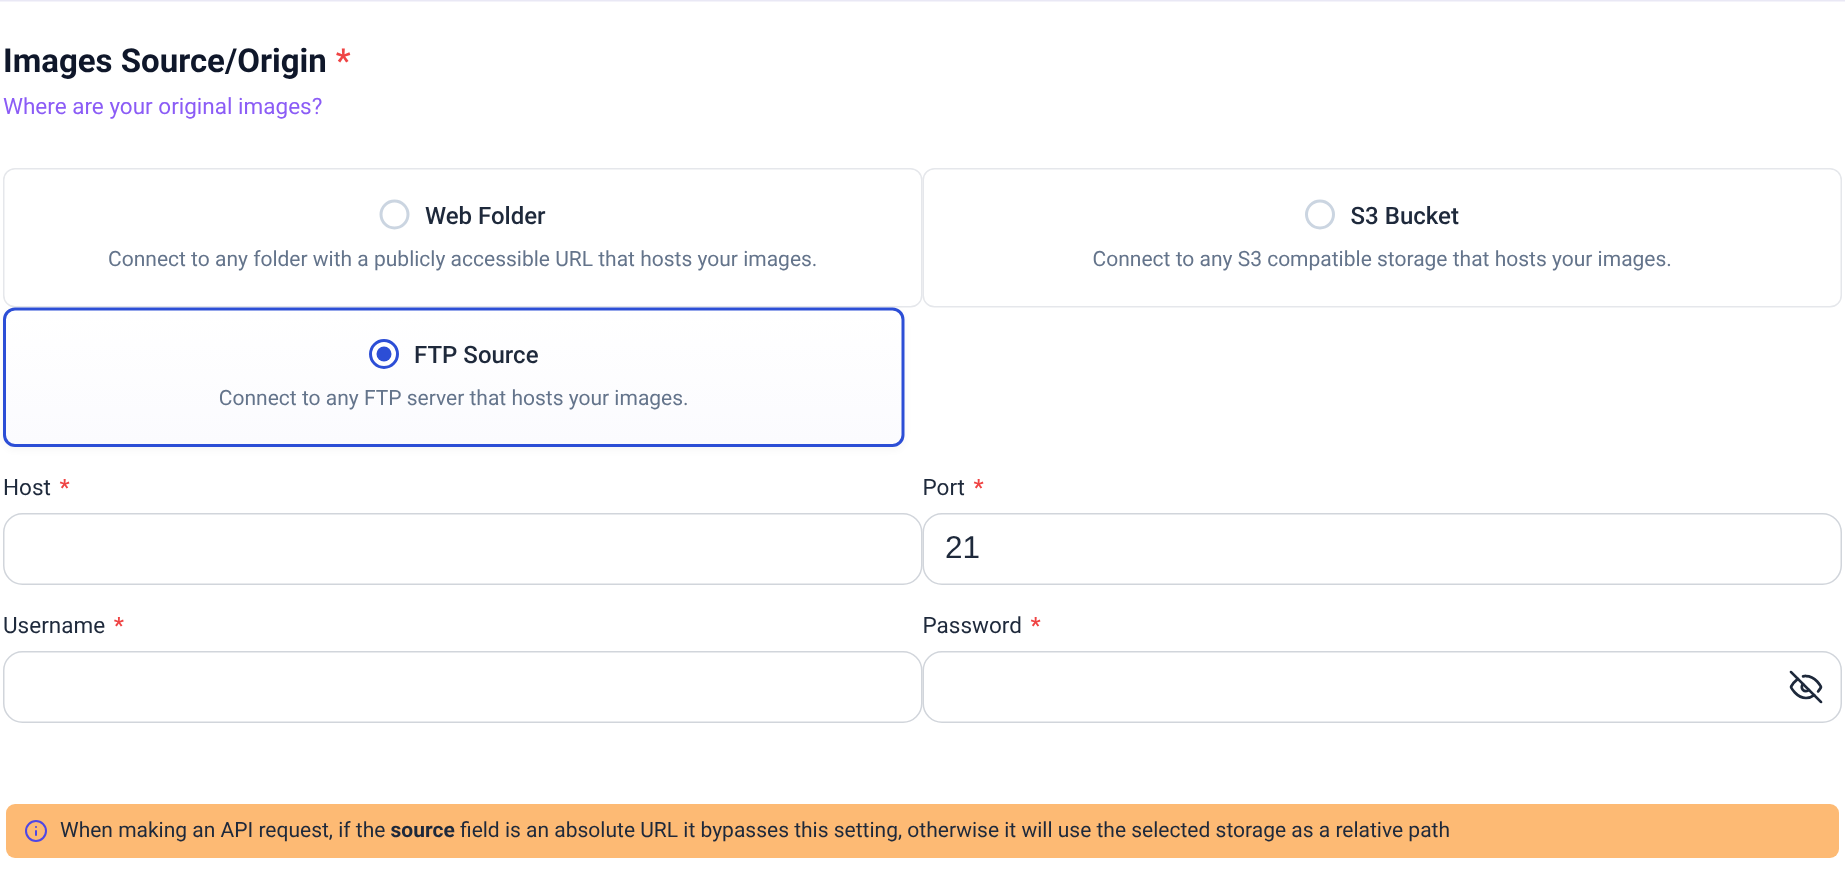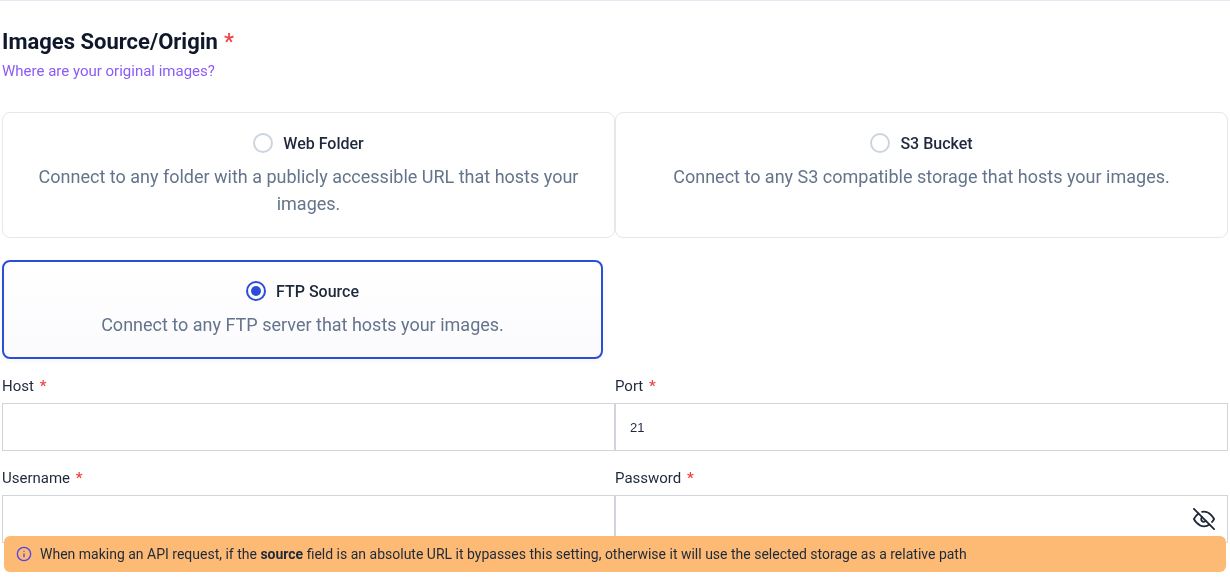--- a/index.html
+++ b/index.html
@@ -32,21 +32,20 @@
       font-weight: 600;
     }
     .section-subtitle {
       font-size: 15px;
       color: #8b5cf6;
       margin-bottom: 32px;
     }
     .options-grid {
       display: grid;
       grid-template-columns: 1fr 1fr;
-      margin-bottom: 22px;
     }
     .option-card {
       border: 1px solid #e5e7eb;
       border-radius: 8px;
       padding: 20px 24px;
       text-align: center;
       cursor: pointer;
       background: #ffffff;
     }
     .option-card.selected {
@@ -81,21 +80,21 @@
       height: 10px;
       background: #2c4ed6;
       border-radius: 50%;
     }
     .option-title {
       font-size: 16px;
       font-weight: 500;
       color: #1e293b;
     }
     .option-desc {
-      font-size: 18px;
+      font-size: 14px;
       color: #64748b;
       line-height: 1.5;
     }
     .options-row-2 {
       display: grid;
       grid-template-columns: 1fr 1fr;
       gap: 24px;
       margin-bottom: 18px;
     }
     .empty-cell { }
@@ -111,23 +110,23 @@
       margin-bottom: 8px;
       display: block;
     }
     .field-label .required {
       margin-left: 2px;
     }
     .text-input {
       width: 100%;
       height: 48px;
       border: 1px solid #d1d5db;
-      border-radius: 0;
+      border-radius: 13px;
       padding: 1px 14px;
-      font-size: 13px;
+      font-size: 21px;
       background: #ffffff;
       color: #1e293b;
     }
     .input-wrap {
       position: relative;
     }
     .eye-toggle {
       position: absolute;
       right: 12px;
       top: 50%;

